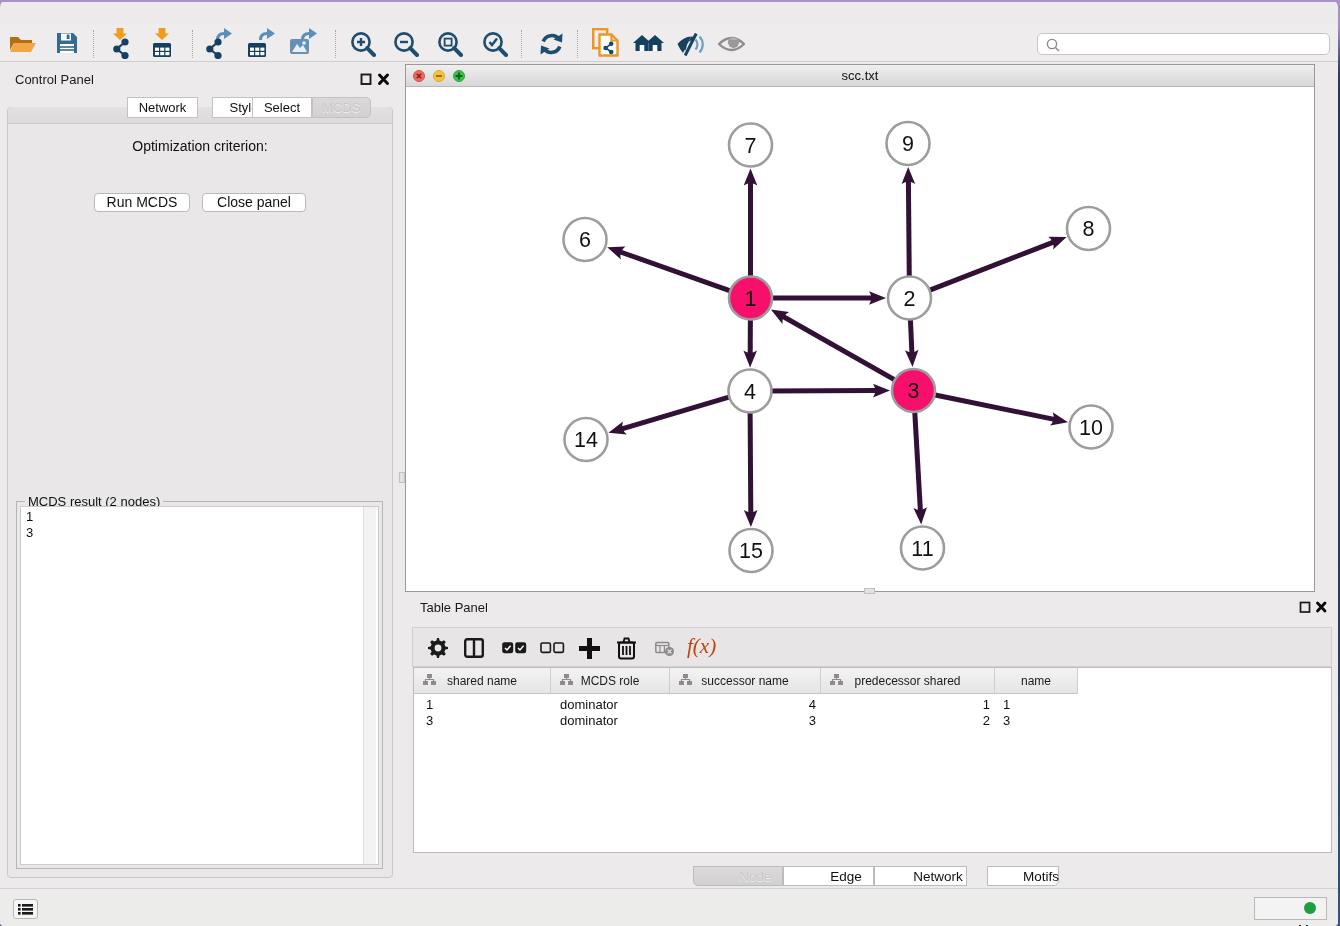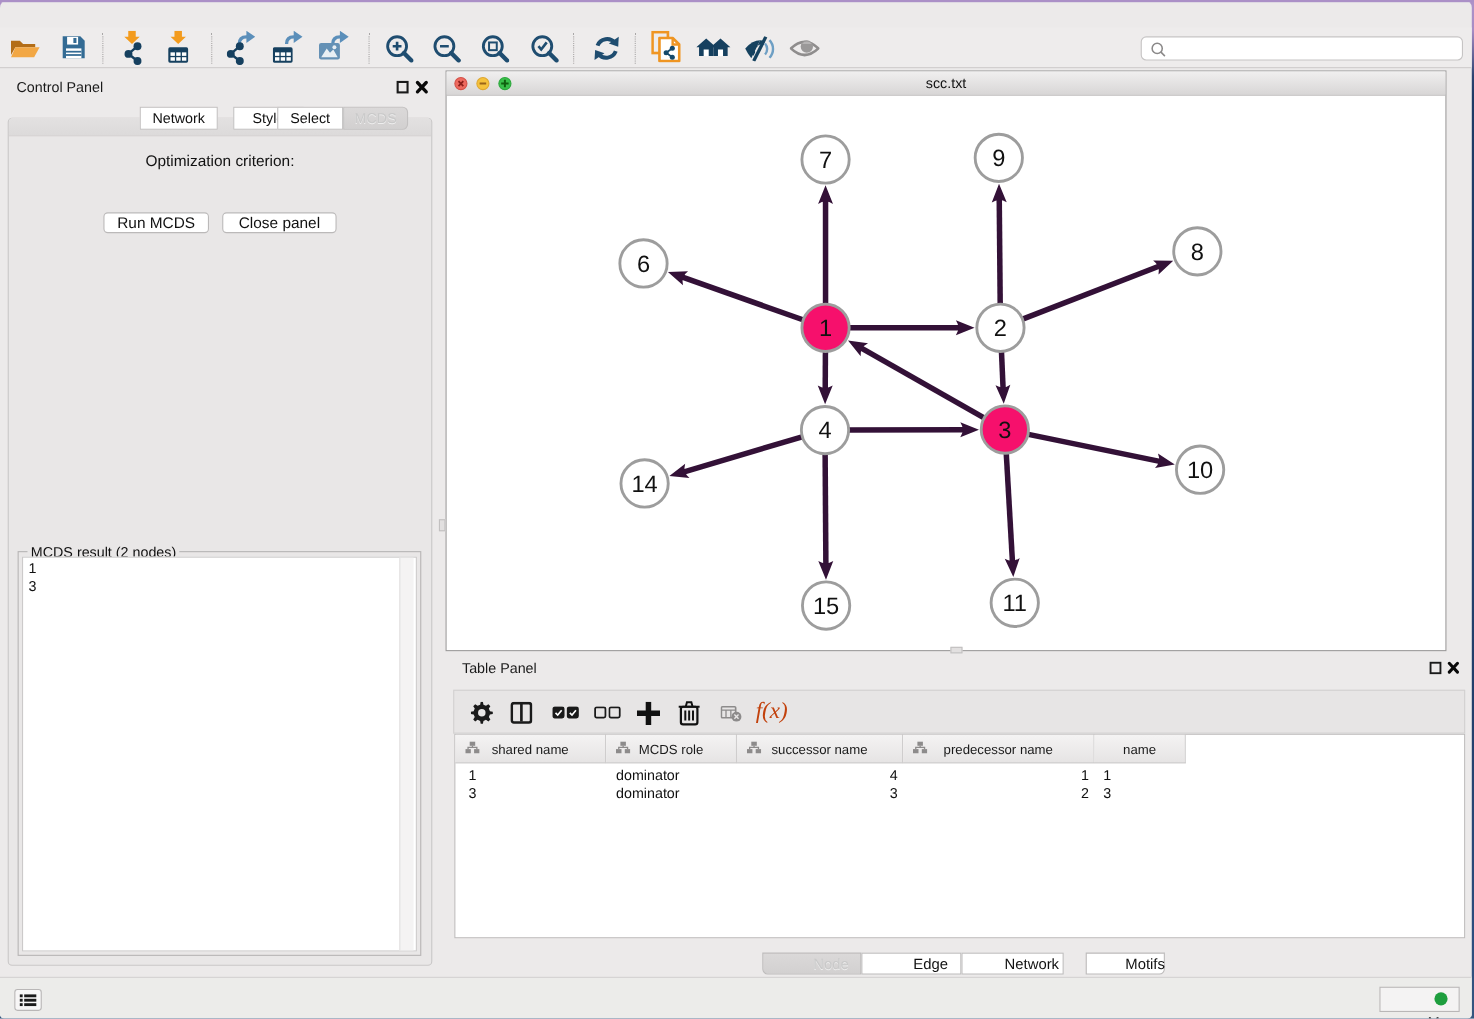--- a/index.html
+++ b/index.html
@@ -356,21 +356,21 @@
       </svg>
 <div class="thead thtext" style="left:256px;width:151px;">successor name</div>
 <svg style="position:absolute;left:265px;top:6px;z-index:3" width="13" height="11">
         <g fill="#8d8b8b">
           <rect x="4" y="0" width="5" height="4"></rect>
           <rect x="0" y="7" width="5" height="4"></rect>
           <rect x="8" y="7" width="5" height="4"></rect>
           <path d="M6.5,4 L6.5,5.5 M2.5,7 L2.5,5.5 L10.5,5.5 L10.5,7" stroke="#8d8b8b" fill="none" stroke-width="1.2"></path>
         </g>
       </svg>
-<div class="thead thtext" style="left:407px;width:174px;">predecessor name</div>
+<div class="thead thtext" style="left:407px;width:174px;">predecessor shared</div>
 <svg style="position:absolute;left:416px;top:6px;z-index:3" width="13" height="11">
         <g fill="#8d8b8b">
           <rect x="4" y="0" width="5" height="4"></rect>
           <rect x="0" y="7" width="5" height="4"></rect>
           <rect x="8" y="7" width="5" height="4"></rect>
           <path d="M6.5,4 L6.5,5.5 M2.5,7 L2.5,5.5 L10.5,5.5 L10.5,7" stroke="#8d8b8b" fill="none" stroke-width="1.2"></path>
         </g>
       </svg>
 <div class="thead thtext" style="left:581px;width:83px;">name</div>
 <div class="cell" style="left:12px;top:29px;">1</div>

